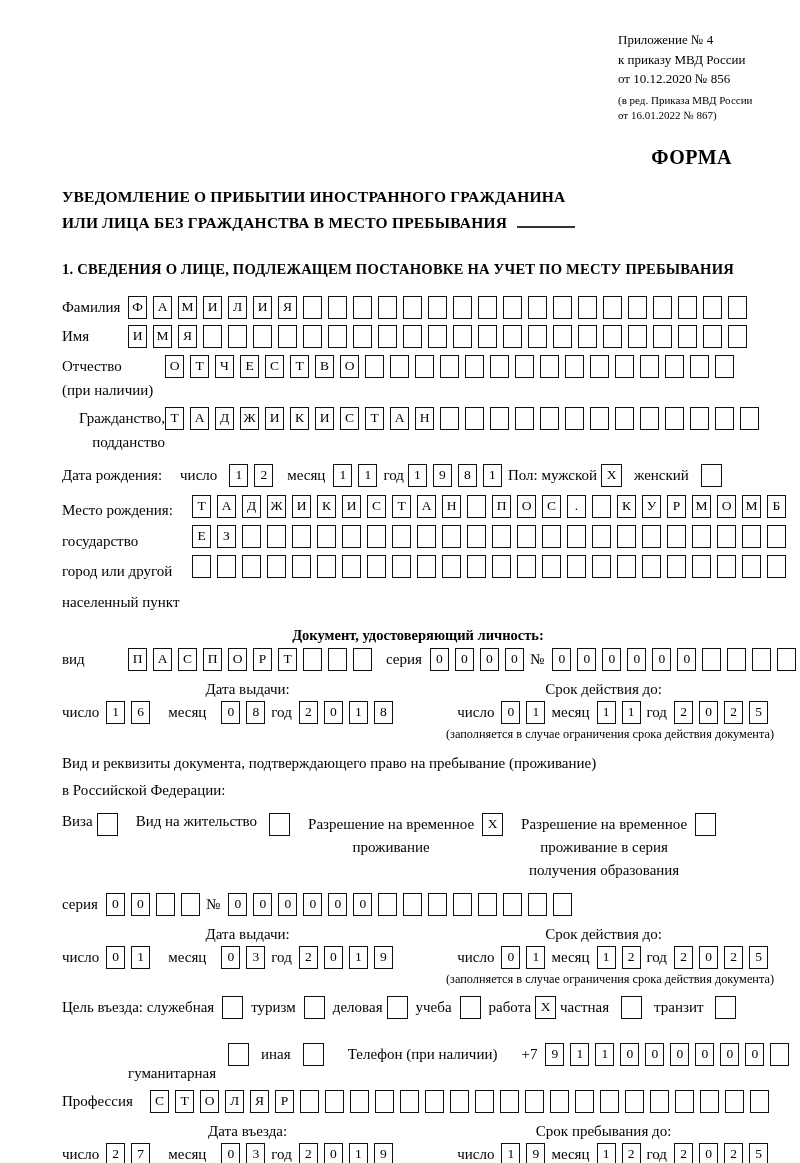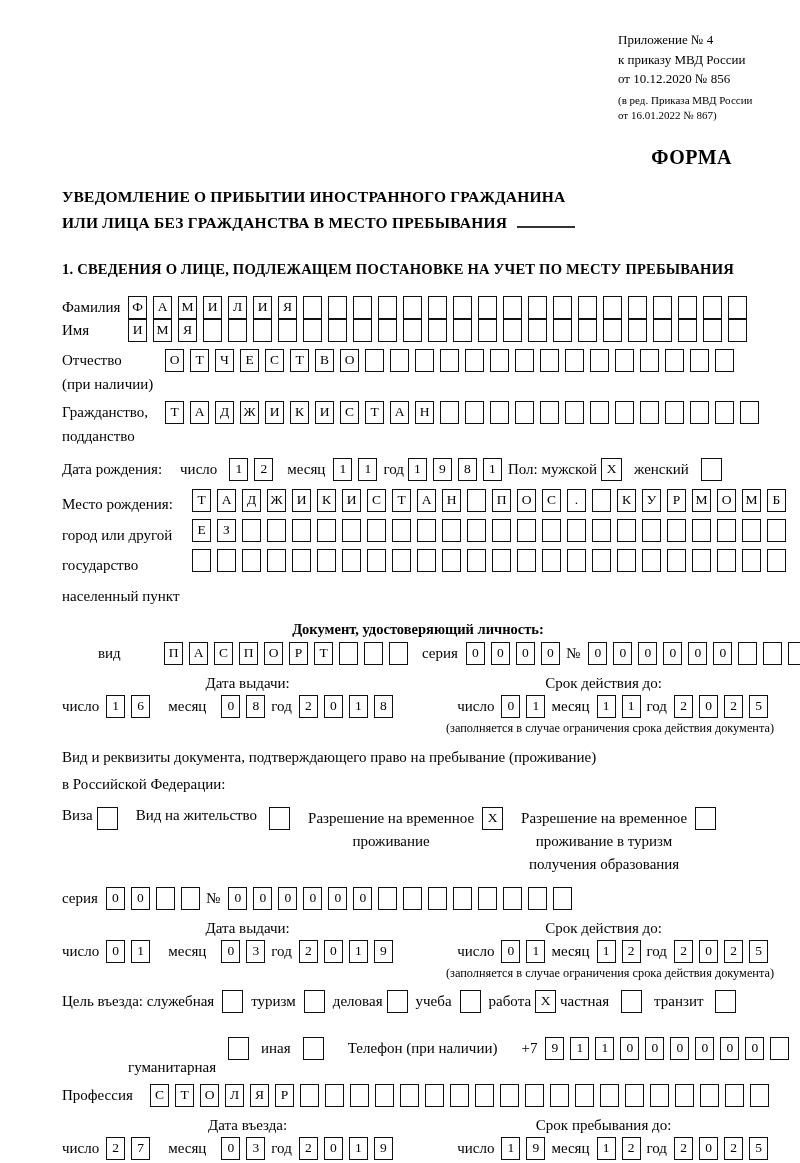--- a/index.html
+++ b/index.html
@@ -17,21 +17,21 @@
   .blank-line{display:inline-block;width:58px;border-bottom:2px solid #333;height:1em;vertical-align:baseline;margin-left:10px;}
   .sect{font-weight:bold;font-size:14.6px;margin-top:26px;letter-spacing:.2px;}
 
   
   .cells{display:flex;flex-wrap:nowrap;}
   .cell{display:inline-block;box-sizing:border-box;width:19px;height:23px;border:1.6px solid #111;
         margin-right:6px;text-align:center;font-size:13.5px;line-height:20px;flex:0 0 auto;}
   .chk{display:inline-block;box-sizing:border-box;width:21px;height:23px;border:1.6px solid #111;
        text-align:center;font-size:13.5px;line-height:20px;flex:0 0 auto;}
 
-  .row{display:flex;align-items:center;}
+  .row{display:flex;align-items:center;margin-top:6px;}
   .lbl{flex:0 0 auto;}
   .w66{width:66px;}
   .w103{width:103px;}
   .lblblock{line-height:30px;}
 
   
   .dates{display:flex;margin-top:10px;}
   .dcol{display:flex;flex-direction:column;}
   .dcol-l{width:378px;}
   .dcol-r{flex:1;}
@@ -170,21 +170,21 @@
         <span class="cell"></span>
         <span class="cell"></span>
         <span class="cell"></span>
         <span class="cell"></span>
         <span class="cell"></span>
         <span class="cell"></span>
       </span>
   </div>
 
   <div class="mrow" style="margin-top:4px;">
-    <div class="lbl w103 lblblock" style="line-height:24px;">
+    <div class="lbl w103 lblblock" style="line-height:24px;text-align:right;">
       <div>Гражданство,</div>
       <div>подданство</div>
     </div>
     <span class="cells" style="margin-top:1px;">
         <span class="cell">Т</span>
         <span class="cell">А</span>
         <span class="cell">Д</span>
         <span class="cell">Ж</span>
         <span class="cell">И</span>
         <span class="cell">К</span>
@@ -230,22 +230,22 @@
       </span>
     <span>Пол: мужской</span>
     <span class="chk gap4">X</span>
     <span class="gap12">женский</span>
     <span class="chk gap12"></span>
   </div>
 
   <div class="mrow" style="margin-top:8px;">
     <div class="lbl bplbl">
       <div>Место рождения:</div>
+      <div>государство</div>
       <div>город или другой</div>
-      <div>государство</div>
       <div>населенный пункт</div>
     </div>
     <div class="cellscol">
       <span class="cells">
           <span class="cell">Т</span>
           <span class="cell">А</span>
           <span class="cell">Д</span>
           <span class="cell">Ж</span>
           <span class="cell">И</span>
           <span class="cell">К</span>
@@ -318,21 +318,21 @@
           <span class="cell"></span>
           <span class="cell"></span>
           <span class="cell"></span>
           <span class="cell"></span>
         </span>
     </div>
   </div>
 
   <div class="dochead">Документ, удостоверяющий личность:</div>
 
-  <div class="row inrow" style="margin-top:4px;margin-left:36px;">
+  <div class="row inrow" style="margin-top:4px;">
     <span class="w66">вид</span>
     <span class="cells">
         <span class="cell">П</span>
         <span class="cell">А</span>
         <span class="cell">С</span>
         <span class="cell">П</span>
         <span class="cell">О</span>
         <span class="cell">Р</span>
         <span class="cell">Т</span>
         <span class="cell"></span>
@@ -426,21 +426,21 @@
     <div class="pitem gap18">
       <div class="pcenter">
         <div>Разрешение на временное</div>
         <div>проживание</div>
       </div>
       <span class="chk gap8">X</span>
     </div>
     <div class="pitem gap18">
       <div class="pcenter">
         <div>Разрешение на временное</div>
-        <div>проживание в туризм</div>
+        <div>проживание в серия</div>
         <div>получения образования</div>
       </div>
       <span class="chk gap8"></span>
     </div>
   </div>
 
   <div class="row inrow" style="margin-top:10px;">
     <span>серия</span>
     <span class="cells gap8">
         <span class="cell">0</span>

